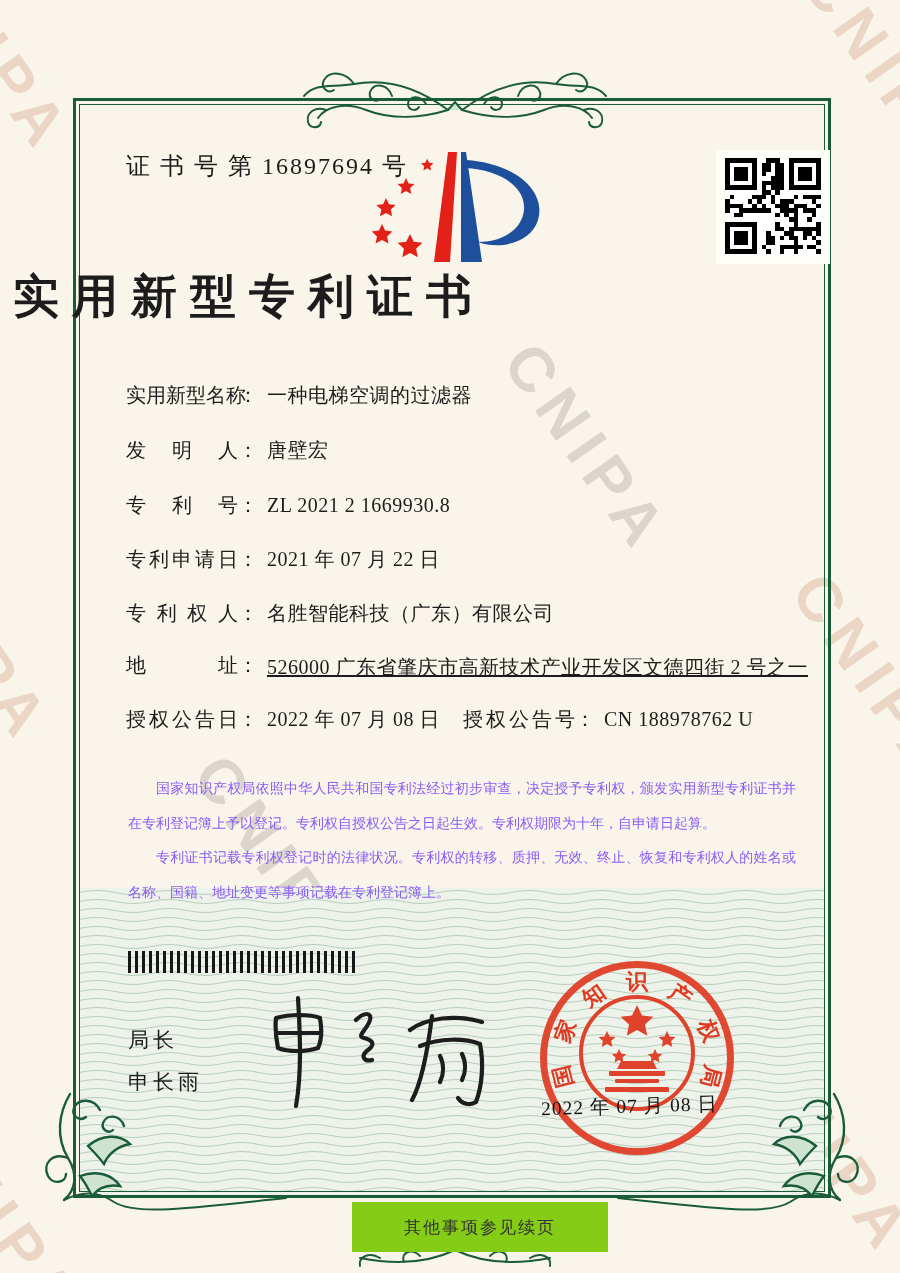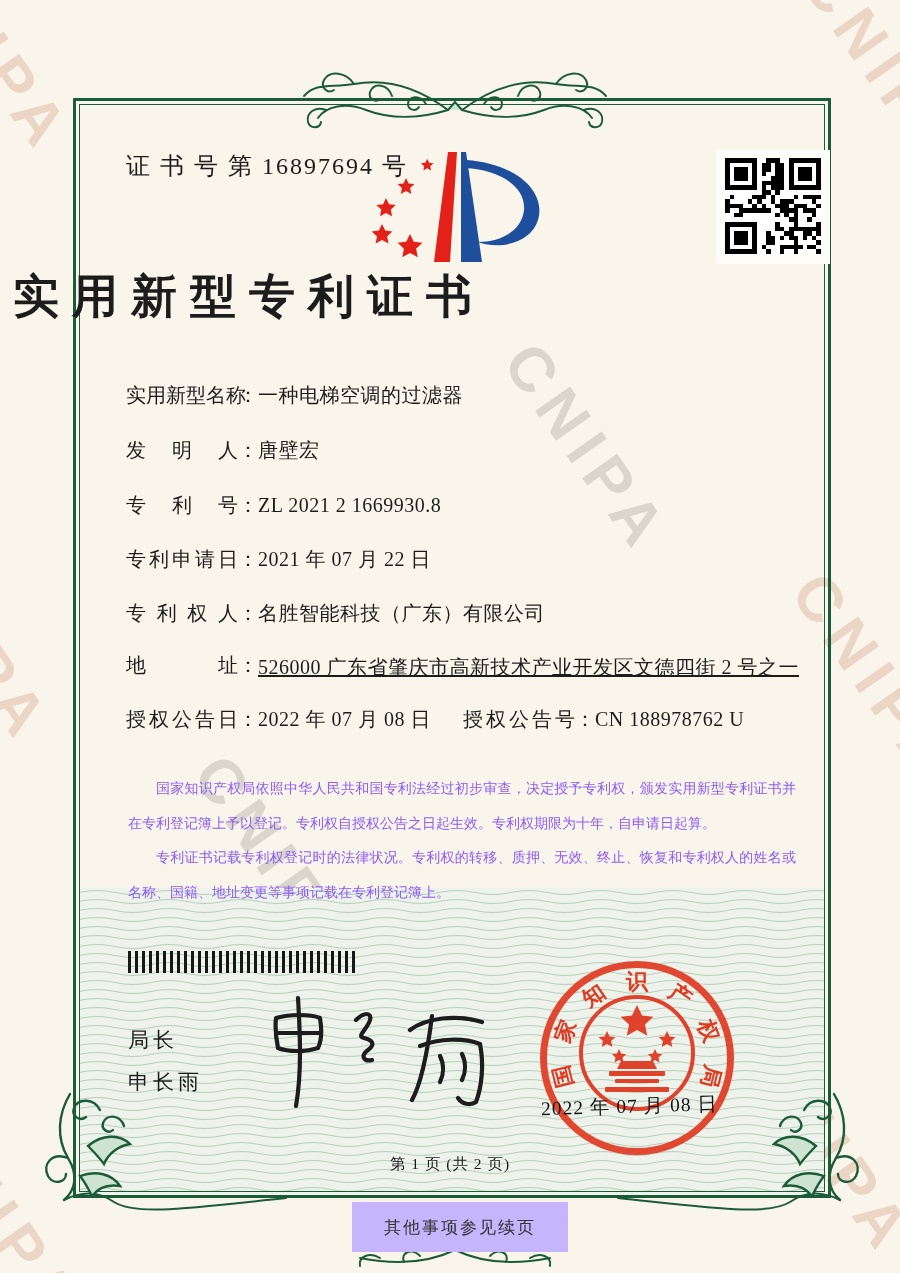--- a/index.html
+++ b/index.html
@@ -28,41 +28,41 @@
   
   .content{position:absolute; inset:0; z-index:4;}
   .cert-no{position:absolute; left:126px; top:150px; font-size:24px; letter-spacing:2px;}
   .qr-patch{position:absolute; left:716px; top:150px; width:114px; height:114px; background:#fffdf7;}
   .qr{position:absolute; left:725px; top:158px; width:96px; height:96px;}
   .logo{position:absolute; left:360px; top:146px; width:200px; height:122px;}
   .title{position:absolute; left:0; width:900px; top:266px; text-align:left;
          font-size:46px; font-weight:700; letter-spacing:13px; text-indent:13px;}
   .frow{position:absolute; left:126px; font-size:20px; white-space:nowrap;}
   .flabel{display:inline-block; width:112px; text-align:justify; text-align-last:justify;}
-  .fvalue{letter-spacing:.5px;}
+  .fvalue{margin-left:9px; letter-spacing:.5px;}
   .fvalue.wrap{display:inline-block; white-space:normal; width:562px; vertical-align:top; line-height:31px;text-decoration:underline;}
   .grant2{position:absolute; left:337px; top:0; white-space:nowrap;}
   .body-text{position:absolute; left:128px; top:772px; width:668px; font-size:14px;
              line-height:34.5px; color:#8b5cf6; text-align:justify;}
   .body-text p{margin:0; text-indent:2em;}
   .barcode{position:absolute; left:128px; top:951px; width:232px; height:22px;}
   .sig-title{position:absolute; left:128px; top:1026px; font-size:21px; letter-spacing:4px;}
   .sig-name{position:absolute; left:128px; top:1068px; font-size:21px; letter-spacing:4px;}
   .sig-hand{position:absolute; left:260px; top:992px; width:230px; height:120px; z-index:5;}
   .seal{position:absolute; left:540px; top:961px; width:194px; height:194px; z-index:5;}
   .seal-ring{position:absolute; left:0; top:0; width:194px; height:194px; border-radius:50%;
              border:7px solid var(--seal-red); box-sizing:border-box; opacity:.92;}
   .seal-char{position:absolute; left:50%; top:50%; font-size:22px; font-weight:700;
              color:var(--seal-red); font-family:"Liberation Sans","DejaVu Sans",sans-serif;}
   .seal-emblem{position:absolute; left:35px; top:30px; width:124px; height:124px; opacity:.95;}
   .seal-date{position:absolute; left:541px; top:1092px; width:225px; z-index:6; font-size:19.5px;
              letter-spacing:1px; color:#141414; transform:rotate(-1.6deg); white-space:nowrap;}
   .page-num{position:absolute; left:0; width:900px; top:1154px; text-align:center; font-size:15.5px; letter-spacing:1px;}
-  .note-box{position:absolute; left:352px; top:1202px; width:216px; height:50px; z-index:6;
-            background:#c4b5fd; display:flex; align-items:center; justify-content:center;
+  .note-box{position:absolute; left:352px; top:1202px; width:256px; height:50px; z-index:6;
+            background:#84cc16; display:flex; align-items:center; justify-content:center;
             font-size:17px; color:#333; letter-spacing:2px;}
 </style>
 </head>
 <body>
 
 <div class="page">
 
   <div class="wm" style="left:-50px; top:-70px;">CNIPA</div>
   <div class="wm" style="left:846px; top:-50px;">CNIPA</div>
   <div class="wm gray" style="left:548px; top:330px;">CNIPA</div>
@@ -404,17 +404,16 @@
     <span class="seal-char" style="transform: translate(-50%, -50%) rotate(-104deg) translateY(-76px);">国</span>
         <span class="seal-char" style="transform: translate(-50%, -50%) rotate(-69.3333deg) translateY(-76px);">家</span>
         <span class="seal-char" style="transform: translate(-50%, -50%) rotate(-34.6667deg) translateY(-76px);">知</span>
         <span class="seal-char" style="transform: translate(-50%, -50%) rotate(0deg) translateY(-76px);">识</span>
         <span class="seal-char" style="transform: translate(-50%, -50%) rotate(34.6667deg) translateY(-76px);">产</span>
         <span class="seal-char" style="transform: translate(-50%, -50%) rotate(69.3333deg) translateY(-76px);">权</span>
         <span class="seal-char" style="transform: translate(-50%, -50%) rotate(104deg) translateY(-76px);">局</span>
       </div>
     <div class="seal-date">2022 年 07 月 08 日</div>
 
-    <div class="page-num">第 1 页 (共 2 页)</div>
     <div class="note-box">其他事项参见续页</div>
 
   </div>
 </div>
 
 </body></html>

